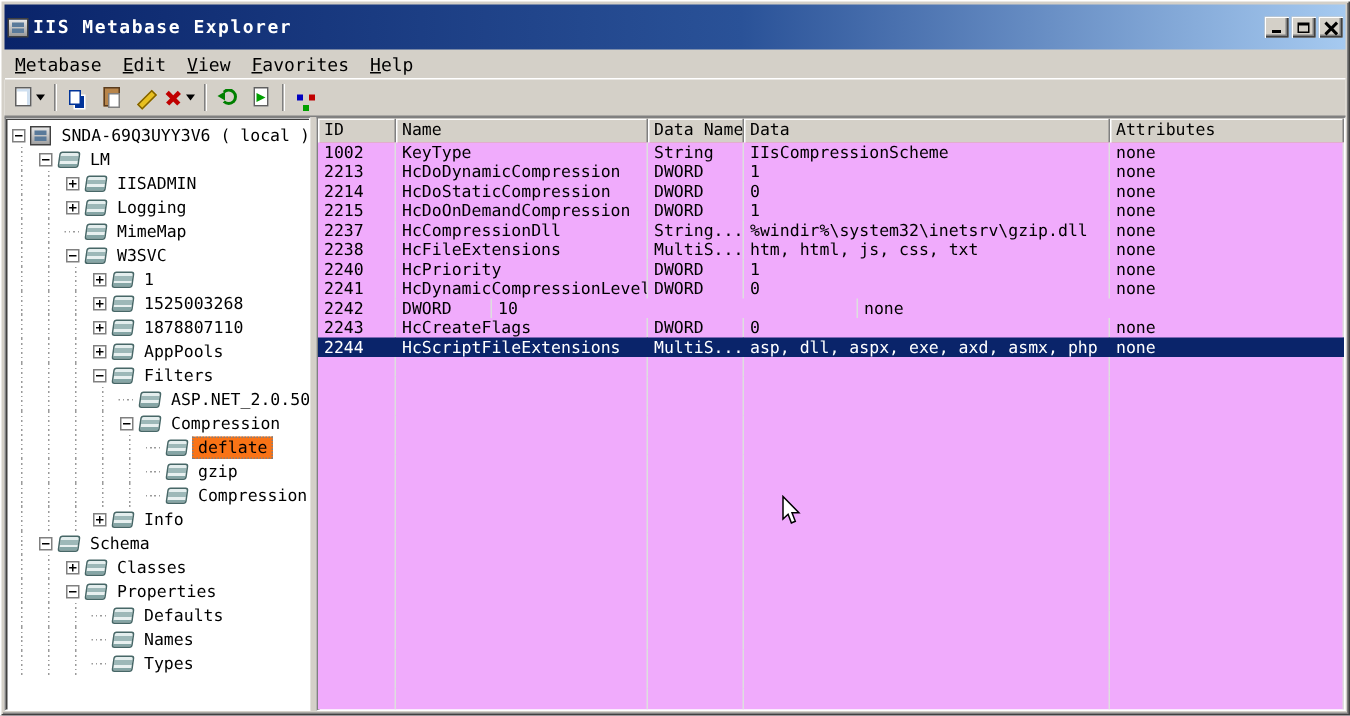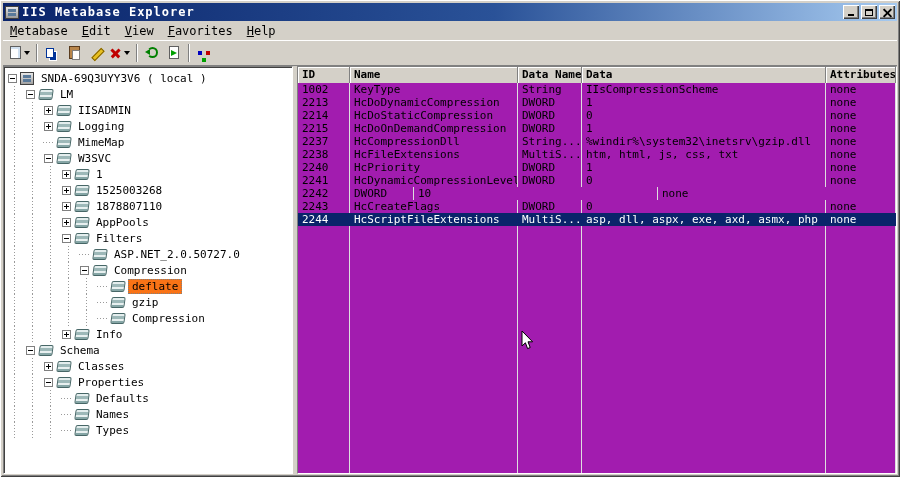--- a/index.html
+++ b/index.html
@@ -8,21 +8,21 @@
 
   .window {
     width: 900px; height: 477px; background: #d4d0c8; position: relative;
     padding: 3px; display: flex; flex-direction: column;
     box-shadow: inset 1px 1px 0 #ffffff, inset -1px -1px 0 #404040,
                 inset 2px 2px 0 #d4d0c8, inset -2px -2px 0 #808080;
   }
 
   
   .titlebar {
-    height: 18px; flex: none; display: flex; align-items: center;
+    height: 30px; flex: none; display: flex; align-items: center;
     background: linear-gradient(90deg, #0a246a 0%, #2a5298 55%, #a6caf0 100%);
     padding: 0 2px; margin-bottom: 1px;
   }
   .app-icon { width: 14px; height: 13px; flex: none; margin-right: 3px; position: relative;
     background: linear-gradient(#e8e8e8, #9a9a9a); border: 1px solid #404040; }
   .app-icon::after { content:""; position: absolute; left: 2px; top: 2px; width: 8px; height: 3px;
     background: #5a7a9a; box-shadow: 0 4px 0 #5a7a9a; }
   .title-text { color: #fff; font-weight: bold; font-size: 12px; letter-spacing: 1px;
     white-space: nowrap; overflow: hidden; }
   .win-buttons { margin-left: auto; display: flex; align-items: center; }
@@ -74,21 +74,21 @@
   .tbi-script { width: 10px; height: 13px; background: #fff; border: 1px solid #606060; }
   .tbi-script::after { content:""; position: absolute; left: 1px; top: 3px; width: 0; height: 0;
     border-top: 3px solid transparent; border-bottom: 3px solid transparent; border-left: 6px solid #00a000; }
   .tbi-connect { width: 4px; height: 4px; background: #0000c0; margin: 4px 8px 4px 0;
     box-shadow: 8px 0 0 #c00000, 4px 7px 0 #00a000; }
 
   
   .content { flex: 1; display: flex; min-height: 0; }
   .sunken { border: 1px solid; border-color: #808080 #ffffff #ffffff #808080;
     box-shadow: inset 1px 1px 0 #404040; background: #fff; }
-  .tree { width: 290px; flex: none; overflow: hidden; padding: 3px 0 0 2px; }
+  .tree { width: 204px; flex: none; overflow: hidden; padding: 3px 0 0 2px; }
   .splitter { width: 4px; flex: none; background: #d4d0c8; }
   .list { flex: 1; display: flex; flex-direction: column; overflow: hidden; }
 
   
   .tree-row { display: flex; align-items: center; height: 16px; white-space: nowrap; }
   .tree-guide { width: 18px; height: 16px; flex: none;
     background: repeating-linear-gradient(to bottom, #9a9a9a 0 1px, transparent 1px 3px);
     background-size: 1px 100%; background-position: 8px 0; background-repeat: no-repeat; }
   .tree-stub { width: 12px; height: 16px; flex: none;
     background: repeating-linear-gradient(to right, #9a9a9a 0 1px, transparent 1px 3px);
@@ -102,25 +102,25 @@
     background: linear-gradient(#e4eeee 0 2px, #9db8b8 2px 5px, #e8f0f0 5px 7px, #86a6a6 7px 11px); }
   .ico-computer { width: 14px; height: 13px; flex: none; margin: 0 3px 0 2px; position: relative;
     background: linear-gradient(#e8e8e8, #a0a0a0); border: 1px solid #404040; }
   .ico-computer::after { content:""; position: absolute; left: 2px; top: 2px; width: 8px; height: 3px;
     background: #5a7a9a; box-shadow: 0 4px 0 #5a7a9a; }
   .tree-label { padding: 0 3px; border: 1px solid transparent; }
   .tree-label.sel { background: #f97316; border: 1px dotted #808080; }
 
   
   .lheader { display: flex; flex: none; background: #d4d0c8; height: 16px;
-    border-bottom: 5px solid #c2410c; font-weight: bold; }
+    border-bottom: 5px solid #c2410c; }
   .hcell { height: 16px; line-height: 15px; padding: 0 4px; background: #d4d0c8;
     border-right: 1px solid #808080; box-shadow: inset 1px 1px 0 #ffffff;
     white-space: nowrap; overflow: hidden; flex: none; }
-  .lrows { flex: 1; overflow: hidden; background: #a21caf; }
+  .lrows { flex: 1; overflow: hidden; background: #f0abfc; }
   .lrow { display: flex; height: 13px; }
   .cell { height: 13px; line-height: 13px; padding: 0 4px; white-space: nowrap; overflow: hidden;
     border-right: 1px solid #dedede; flex: none; }
   .c0 { width: 52px; } .c1 { width: 168px; } .c2 { width: 64px; } .c3 { width: 244px; }
   .c4 { flex: 1 1 auto; width: auto; }
   .selrow { background: #0a246a; color: #fff; }
   .selrow .cell { border-right-color: #0a246a; }
 
   
   .cursor { position: absolute; left: 521px; top: 330px; pointer-events: none; }

